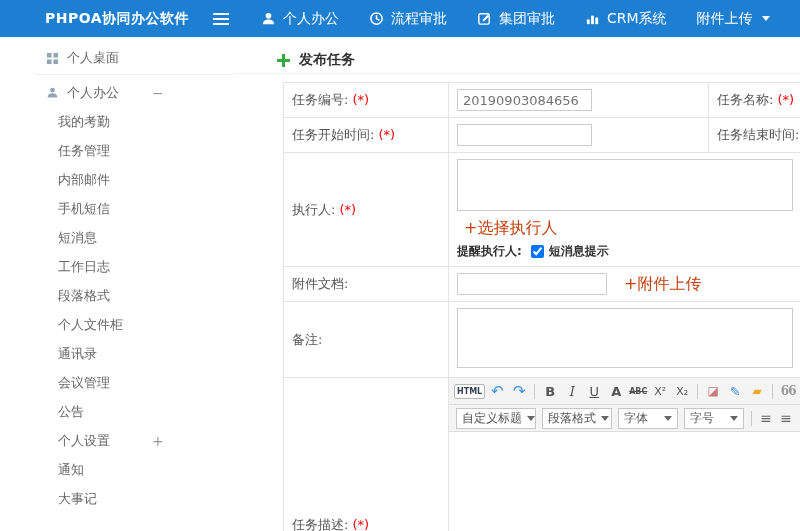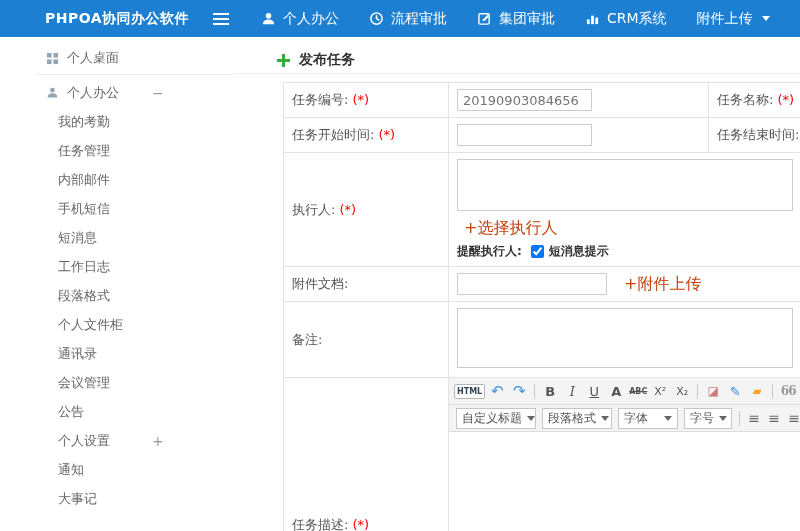--- a/index.html
+++ b/index.html
@@ -70,21 +70,21 @@
   .b-fontA { font-size: 13px; font-weight: bold; }
   .b-abc { font-size: 8px; font-weight: bold; text-decoration: line-through; }
   .b-sup, .b-sub { font-size: 11px; }
   .b-eraser { color: #c97b7b; font-size: 12px; }
   .b-brush { color: #3f8ede; font-size: 13px; }
   .b-high { color: #f5a623; font-size: 12px; }
   .b-quote { color: #9a9a9a; font-weight: bold; font-family: "DejaVu Serif", serif; font-size: 12px; letter-spacing: -1px; }
   .sep { width: 1px; height: 15px; background: #c9c9c9; margin: 0 4px; flex: none; }
   .sel { display: inline-flex; align-items: center; justify-content: space-between; height: 21px; background: #fff; border: 1px solid #c5c5c5; font-size: 12px; color: #555; padding: 0 5px; margin: 0 3px; cursor: pointer; white-space: nowrap; overflow: hidden; }
   .sel .sel-caret { width: 0; height: 0; border-left: 4px solid transparent; border-right: 4px solid transparent; border-top: 5px solid #666; margin-left: 5px; flex: none; }
-  .sel-1 { width: 80px; } .sel-2 { width: 70px; } .sel-3 { width: 60px; } .sel-4 { width: 48px; }
+  .sel-1 { width: 80px; } .sel-2 { width: 70px; } .sel-3 { width: 60px; } .sel-4 { width: 60px; }
   .align-btn { width: 20px; height: 20px; display: inline-flex; align-items: center; justify-content: center; color: #666; font-size: 14px; cursor: pointer; }
   .align-btn::before { content: "≡"; }
   .ed-body { height: 240px; background: #fff; }
 </style>
 </head>
 <body>
 
 <div class="header">
   <div class="logo">PHPOA协同办公软件</div>
   <div class="ham">

